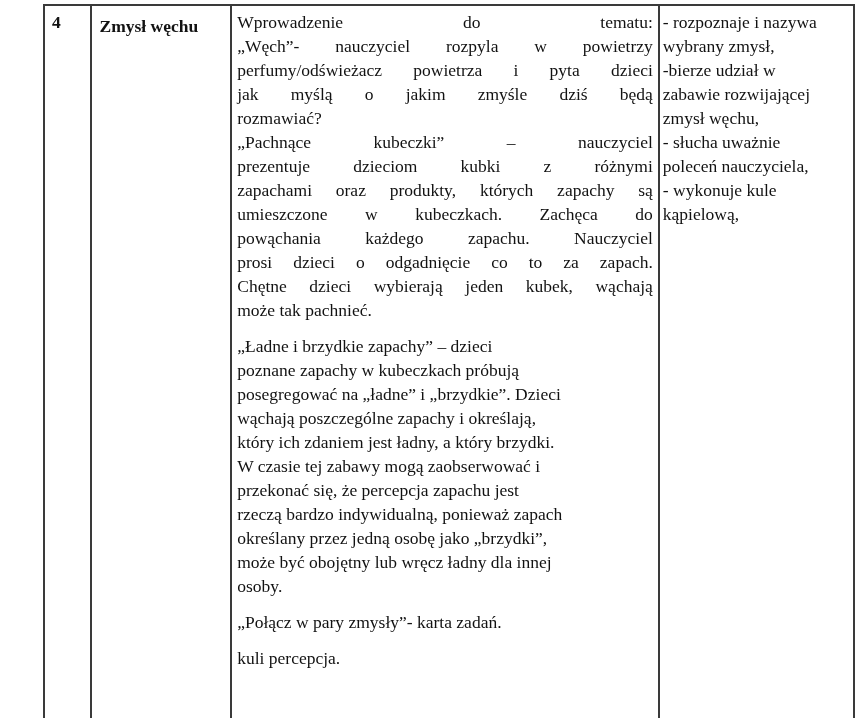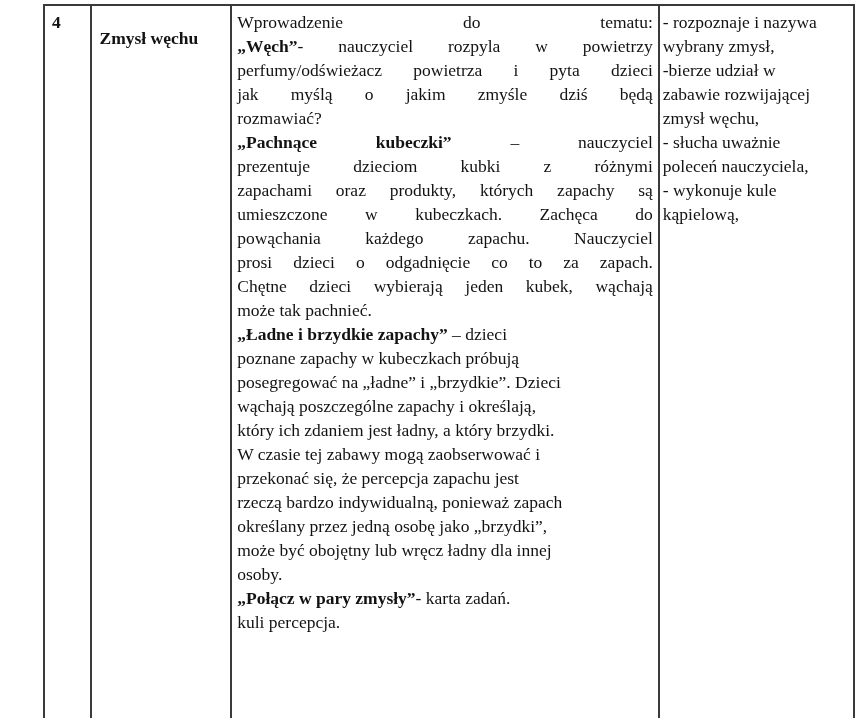--- a/index.html
+++ b/index.html
@@ -25,28 +25,28 @@
     box-sizing:border-box;
   }
   .cell{
     box-sizing:border-box;
     border-right:2px solid var(--border-c);
     overflow:hidden;
     font-size:17.5px;
     line-height:24px;
   }
   .cell-no{width:48px;padding:4px 2px 0 7px;font-weight:bold;}
-  .cell-topic{width:146px;padding:20px 4px 0 8px;font-weight:bold;}
+  .cell-topic{width:146px;padding:8px 4px 0 8px;font-weight:bold;}
   .cell-act{width:445px;padding:4px 5px 0 5px;}
   .cell-out{width:203px;padding:4px 4px 0 3px;}
   .line{white-space:nowrap;}
   .jline{white-space:normal;text-align:justify;text-align-last:justify;}
-  .b{font-weight:bold;}
+  .b{font-weight:normal;}
   .para.justify{margin:0;}
-  .para.left{margin-top:0;}
+  .para.left{margin-top:12px;}
   .outcome{margin:0;}
 </style>
 </head>
 <body>
 
 <div class="page">
   <div class="tbl">
     <div class="cell cell-no">
       <div class="line">4</div>
     </div>

